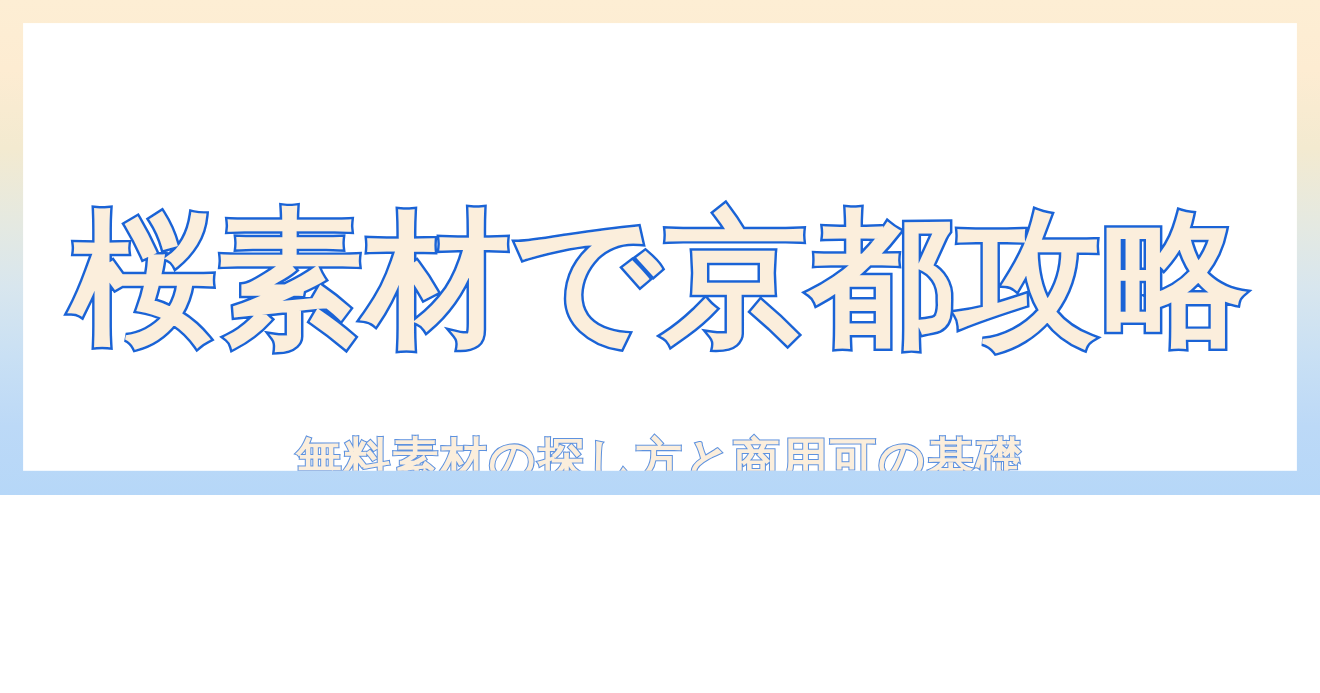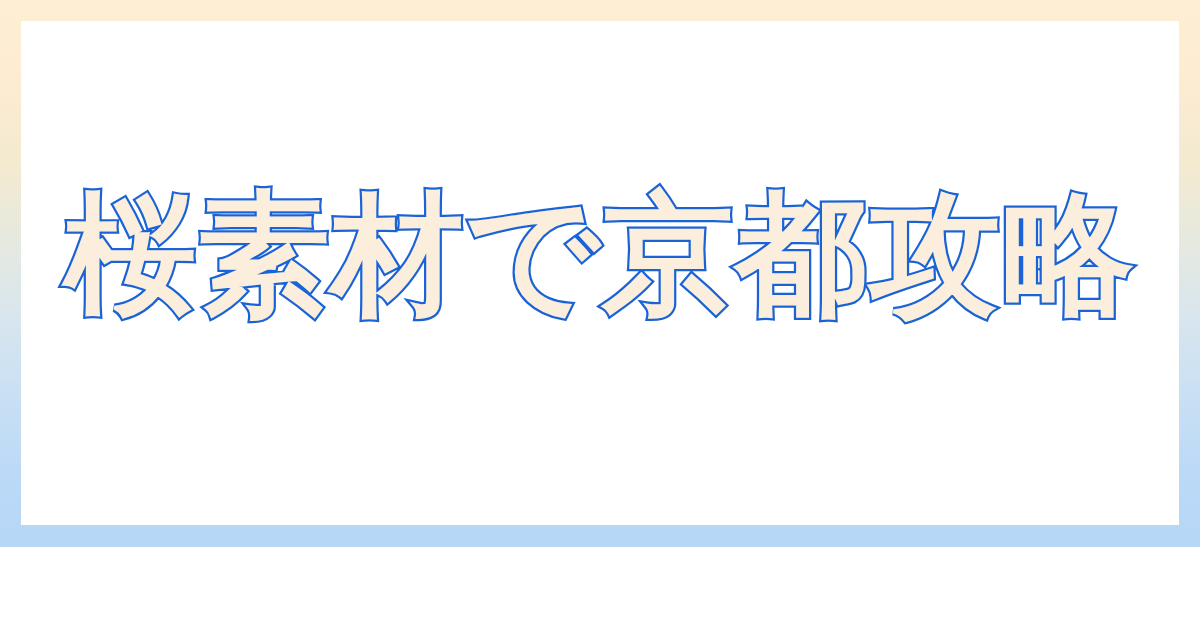--- a/index.html
+++ b/index.html
@@ -12,21 +12,21 @@
     height: 630px;
     overflow: hidden;
     font-family: "DejaVu Sans", "Liberation Sans", sans-serif;
     background: #ffffff;
   }
 
   
   #ogp-card {
     position: relative;
     width: 1200px;
-    height: 547px;
+    height: 450px;
     box-sizing: border-box;
     padding: 21px 21px 22px 21px;
     background: linear-gradient(
       180deg,
       #fdeed4 0%,
       #fdecd2 14%,
       #f3ead0 30%,
       #e4e9e2 46%,
       #d8e6ee 58%,
       #c9e0f4 72%,
@@ -97,15 +97,18 @@
 </head>
 <body>
 
 <div id="ogp-card">
   <div id="stage">
 
     <div id="headline-row">
       <span id="headline">桜素材で京都攻略</span>
     </div>
 
+    <div id="subtitle-row">
+      <span id="subtitle">無料素材の探し方と商用可の基礎</span>
+    </div>
 
   </div>
 </div>
 
 </body></html>

